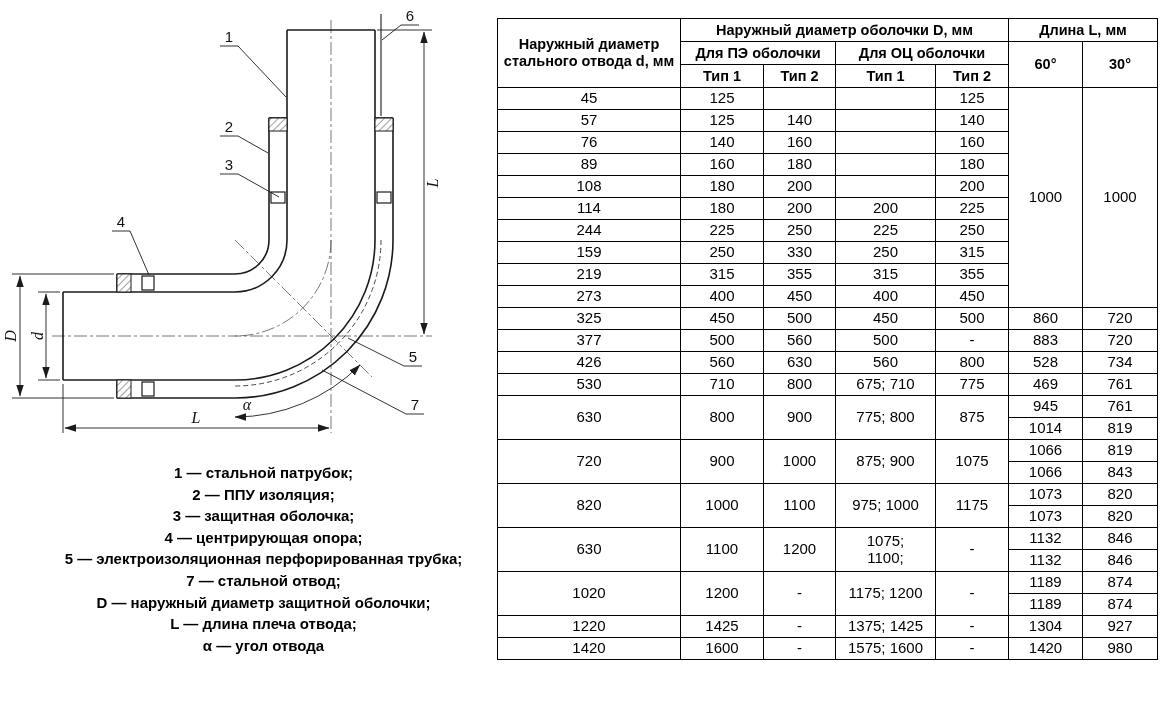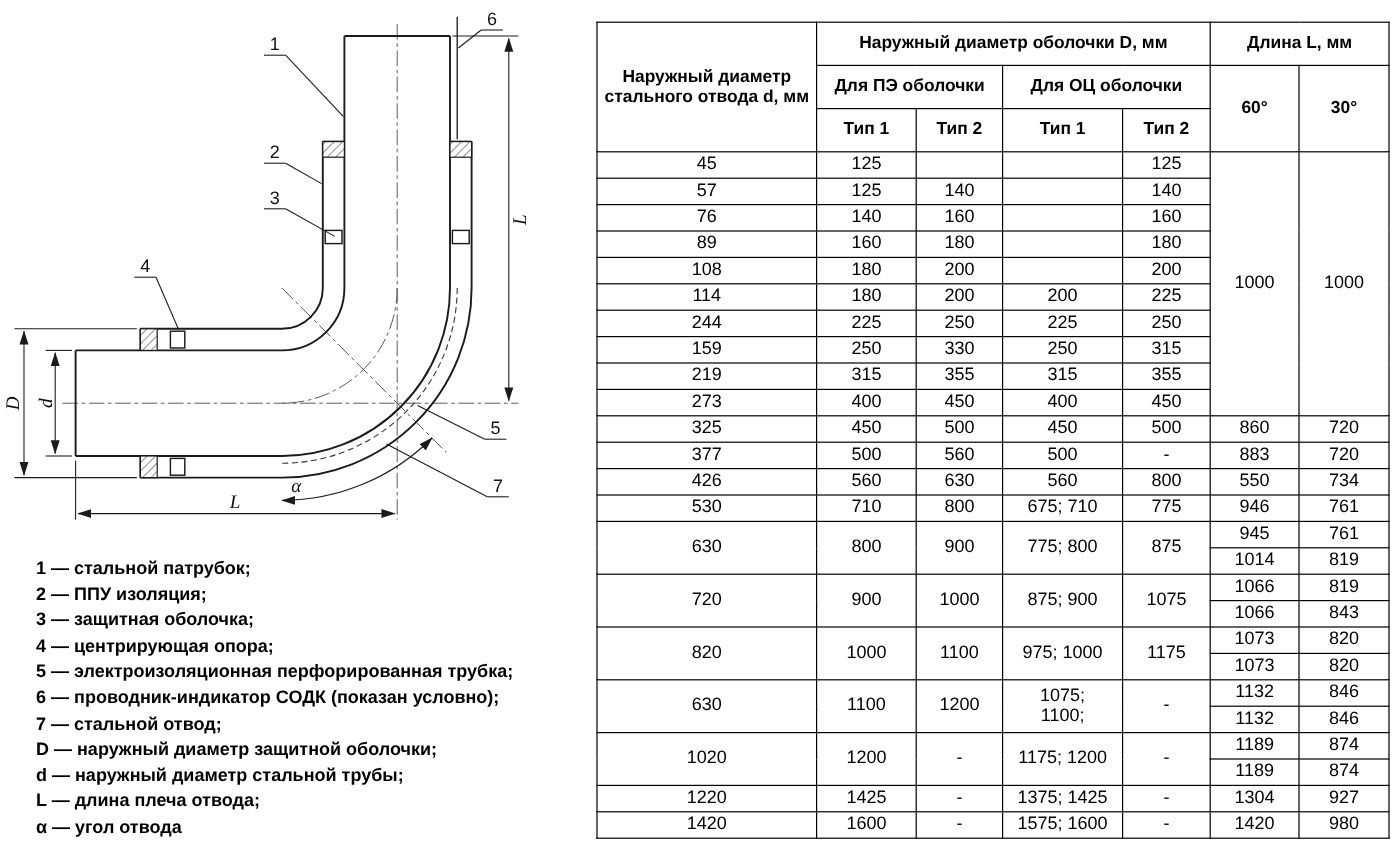--- a/index.html
+++ b/index.html
@@ -3,33 +3,33 @@
 <meta charset="utf-8">
 <style>
   * { box-sizing: border-box; }
   html, body { margin: 0; padding: 0; background: #fff; }
   body { font-family: "Liberation Sans", sans-serif; color: #000; }
   .page { width: 1164px; height: 718px; background: #fff; display: flex; overflow: hidden; }
   .left-panel { flex: 0 0 497px; width: 497px; }
   .right-panel { flex: 1; padding: 18px 4px 0 0; }
 
   
-  .legend { list-style: none; margin: 8px 0 0 30px; padding: 0; }
+  .legend { list-style: none; margin: 8px 0 0 30px; padding: 0; text-align: center; }
   .legend li { font-size: 15px; font-weight: bold; line-height: 21.6px; white-space: nowrap; }
 
   
   table.spec { border-collapse: collapse; table-layout: fixed; width: 660px; }
   .spec th, .spec td {
     border: 1px solid #000;
     text-align: center;
     vertical-align: middle;
     padding: 1px 2px;
     overflow: hidden;
   }
-  .spec thead th { font-weight: bold; font-size: 14.5px; height: 36px; line-height: 1.15; }
+  .spec thead th { font-weight: bold; font-size: 14.5px; height: 23px; line-height: 1.15; }
   .spec td { font-size: 15px; height: 22px; line-height: 1.12; white-space: pre-line; }
 
   
   .dwg-num { font-size: 15px; fill: #111; font-family: "Liberation Sans", sans-serif; }
   .dwg-dim { font-size: 16px; font-style: italic; fill: #111; font-family: "Liberation Serif", serif; }
 </style>
 </head>
 <body>
 
 <div class="page">
@@ -165,24 +165,22 @@
         </g>
       </g>
     </svg>
 
     <ul class="legend">
       <li>1 — стальной патрубок;</li>
       <li>2 — ППУ изоляция;</li>
       <li>3 — защитная оболочка;</li>
       <li>4 — центрирующая опора;</li>
       <li>5 — электроизоляционная перфорированная трубка;</li>
-      <li>6 — проводник-индикатор СОДК (показан условно);</li>
       <li>7 — стальной отвод;</li>
       <li>D — наружный диаметр защитной оболочки;</li>
-      <li>d — наружный диаметр стальной трубы;</li>
       <li>L — длина плеча отвода;</li>
       <li>α — угол отвода</li>
     </ul>
   </div>
 
   <div class="right-panel">
     <table class="spec">
       <colgroup>
         <col style="width:183px">
           <col style="width:83px">
@@ -301,30 +299,30 @@
             <td>-</td>
             <td>883</td>
             <td>720</td>
           </tr>
           <tr>
             <td>426</td>
             <td>560</td>
             <td>630</td>
             <td>560</td>
             <td>800</td>
-            <td>550</td>
+            <td>528</td>
             <td>734</td>
           </tr>
           <tr>
             <td>530</td>
             <td>710</td>
             <td>800</td>
             <td>675; 710</td>
             <td>775</td>
-            <td>946</td>
+            <td>469</td>
             <td>761</td>
           </tr>
           <tr>
             <td rowspan="2">630</td>
             <td rowspan="2">800</td>
             <td rowspan="2">900</td>
             <td rowspan="2">775; 800</td>
             <td rowspan="2">875</td>
             <td>945</td>
             <td>761</td>

